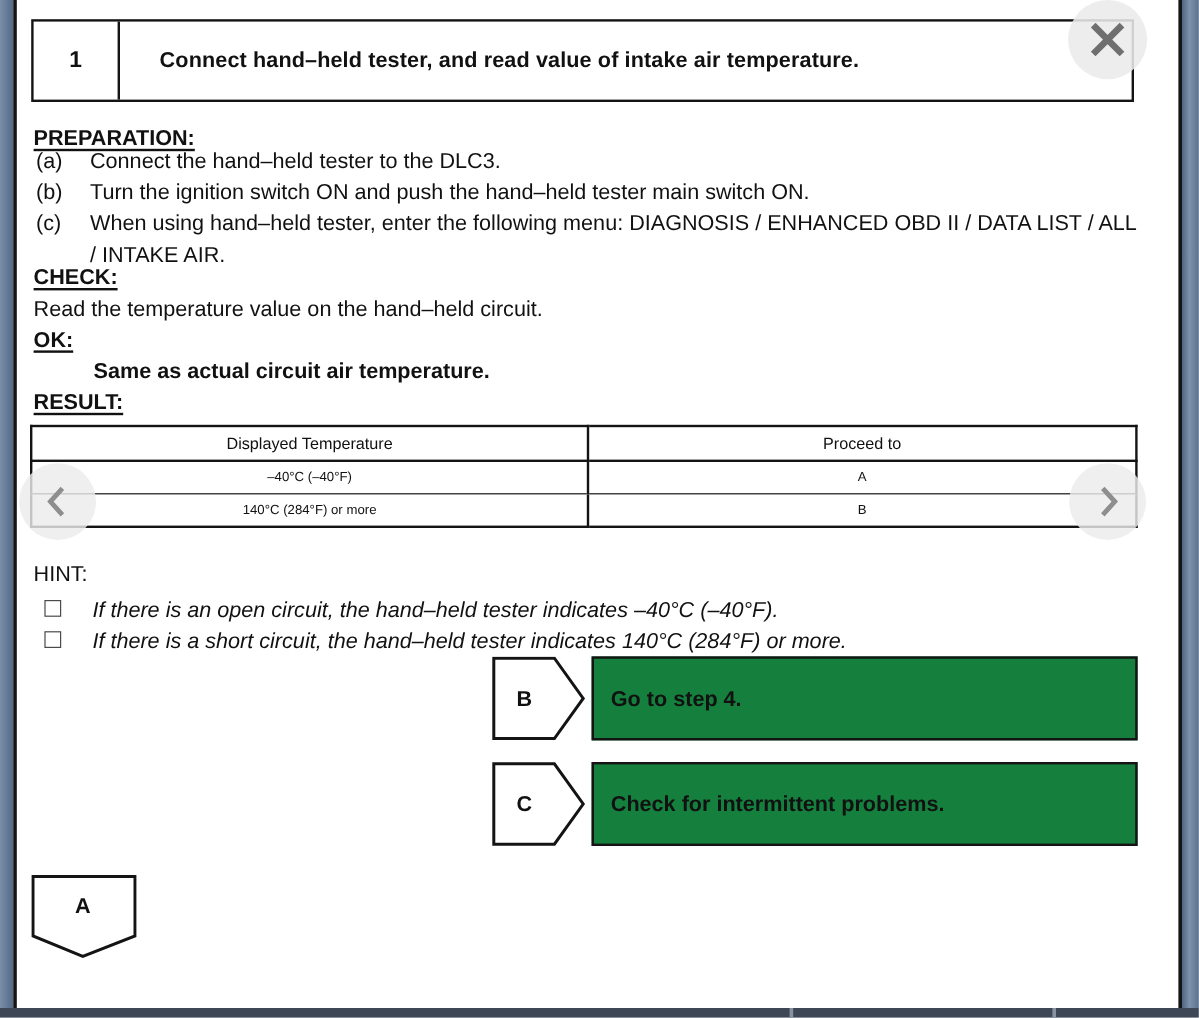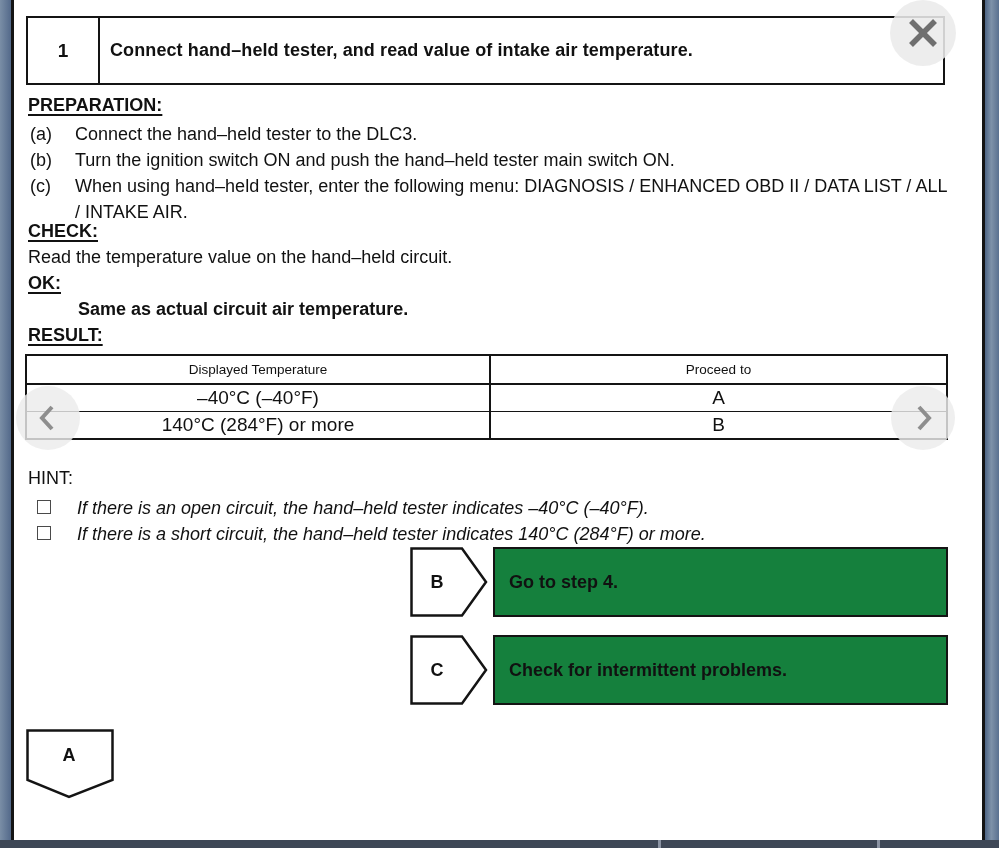--- a/index.html
+++ b/index.html
@@ -28,21 +28,21 @@
   .step-box{
     position:absolute;left:12px;top:16px;width:915px;height:65px;
     border:2px solid #141414;display:flex;align-items:stretch;background:#fff;
   }
   .step-num{
     width:70px;border-right:2px solid #141414;display:flex;
     align-items:center;justify-content:center;font-weight:bold;font-size:19px;
   }
   .step-title{
     flex:1;display:flex;align-items:center;padding-left:10px;
-    font-weight:bold;font-size:18px;letter-spacing:.1px;
+    font-weight:bold;font-size:18px;letter-spacing:.1px;margin-left:23px;
   }
   
   .h{
     position:absolute;left:14px;font-size:18px;font-weight:bold;
     text-decoration:underline;text-decoration-thickness:2px;text-underline-offset:3px;
     white-space:nowrap;
   }
   .line{position:absolute;left:14px;font-size:18px;white-space:nowrap;}
   .prep-list{position:absolute;left:14px;top:121px;width:936px;line-height:26px;font-size:18px;}
   .prep-row{display:flex;align-items:flex-start;}
@@ -52,21 +52,21 @@
   
   .result-table{
     position:absolute;left:11px;top:354px;width:923px;
     border-collapse:collapse;table-layout:fixed;background:#fff;border-radius:26px;
   }
   .result-table th,.result-table td{
     border:1px solid #141414;text-align:center;vertical-align:middle;
     padding:0;height:26px;font-weight:normal;
   }
   .result-table th{font-size:13.5px;height:27px;border-bottom-width:2px;}
-  .result-table td{font-size:19px;}
+  .result-table td{font-size:11px;}
   .result-table .col1{width:462px;}
   .result-table,.result-table tr:first-child th{border-top:2px solid #141414;}
   .result-table{border:2px solid #141414;}
   .result-table th:first-child,.result-table td:first-child{border-left:2px solid #141414;border-right:2px solid #141414;}
   .result-table th:last-child,.result-table td:last-child{border-right:2px solid #141414;}
   .result-table tr:last-child td{border-bottom:2px solid #141414;}
   
   .hint-list{position:absolute;left:14px;top:495px;line-height:26px;font-size:18px;width:936px;}
   .hint-row{display:flex;align-items:flex-start;}
   .hint-check{
@@ -113,21 +113,21 @@
   <span class="sep sep2"></span>
 </div>
 
 <div class="page">
 
   <div class="step-box">
     <div class="step-num">1</div>
     <div class="step-title">Connect hand–held tester, and read value of intake air temperature.</div>
   </div>
 
-  <div class="h" style="top:95px">PREPARATION:</div>
+  <div class="h" style="top:105px">PREPARATION:</div>
 
   <div class="prep-list">
     <div class="prep-row">
       <span class="prep-label">(a)</span>
       <span class="prep-text">Connect the hand–held tester to the DLC3.</span>
     </div>
     <div class="prep-row">
       <span class="prep-label">(b)</span>
       <span class="prep-text">Turn the ignition switch ON and push the hand–held tester main switch ON.</span>
     </div>

